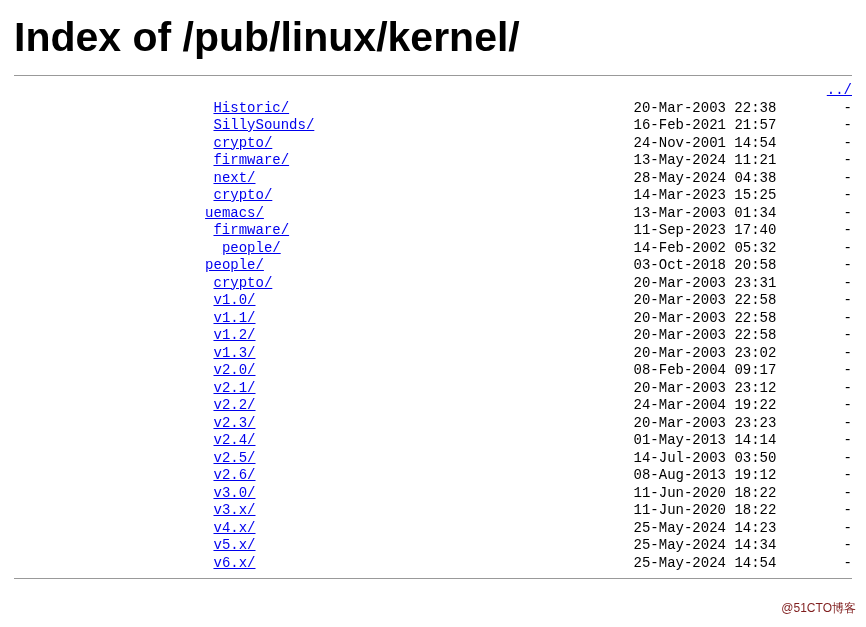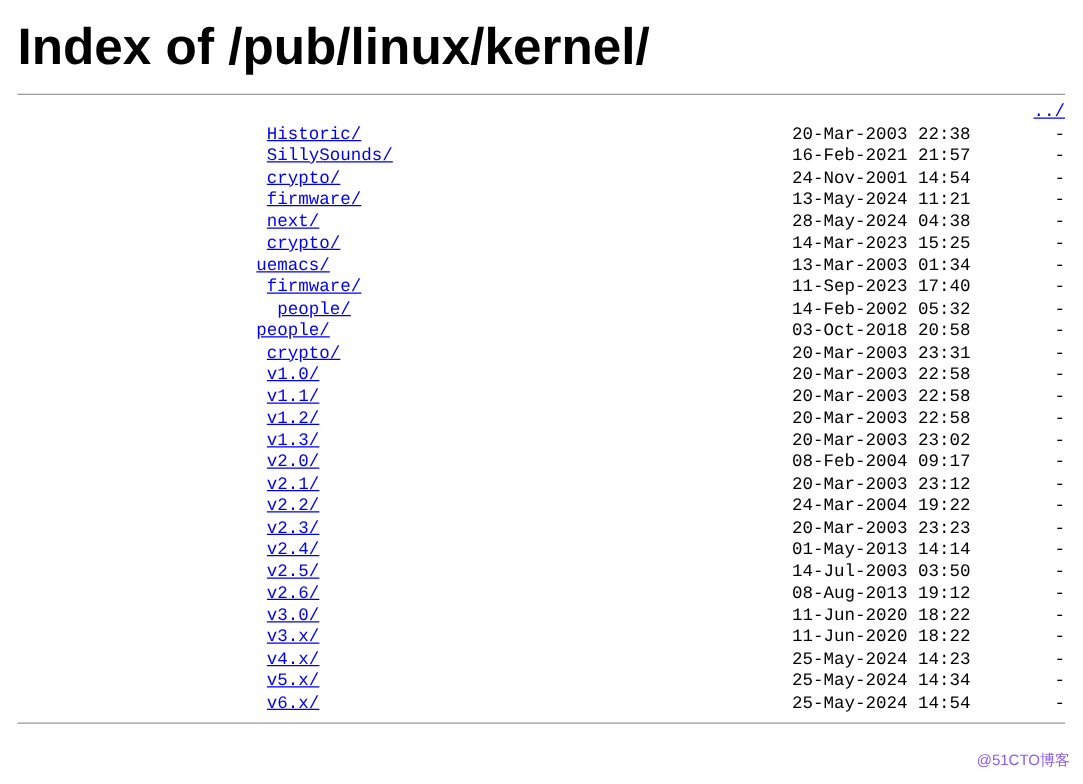--- a/index.html
+++ b/index.html
@@ -30,21 +30,21 @@
       text-align: right;
     }
     a {
       color: #0000EE;
       text-decoration: underline;
     }
     .watermark {
       position: absolute;
       right: 10px;
       top: 600px;
-      color: #8b5cf6;
+      color: #7f1d1d;
       font-size: 12px;
     }
   </style>
 </head>
 <body>
 
 <h1>Index of /pub/linux/kernel/</h1>
 <hr>
 <pre id="listing"><a href="#">../</a>
 <a href="#">Historic/</a>                                         20-Mar-2003 22:38        -

